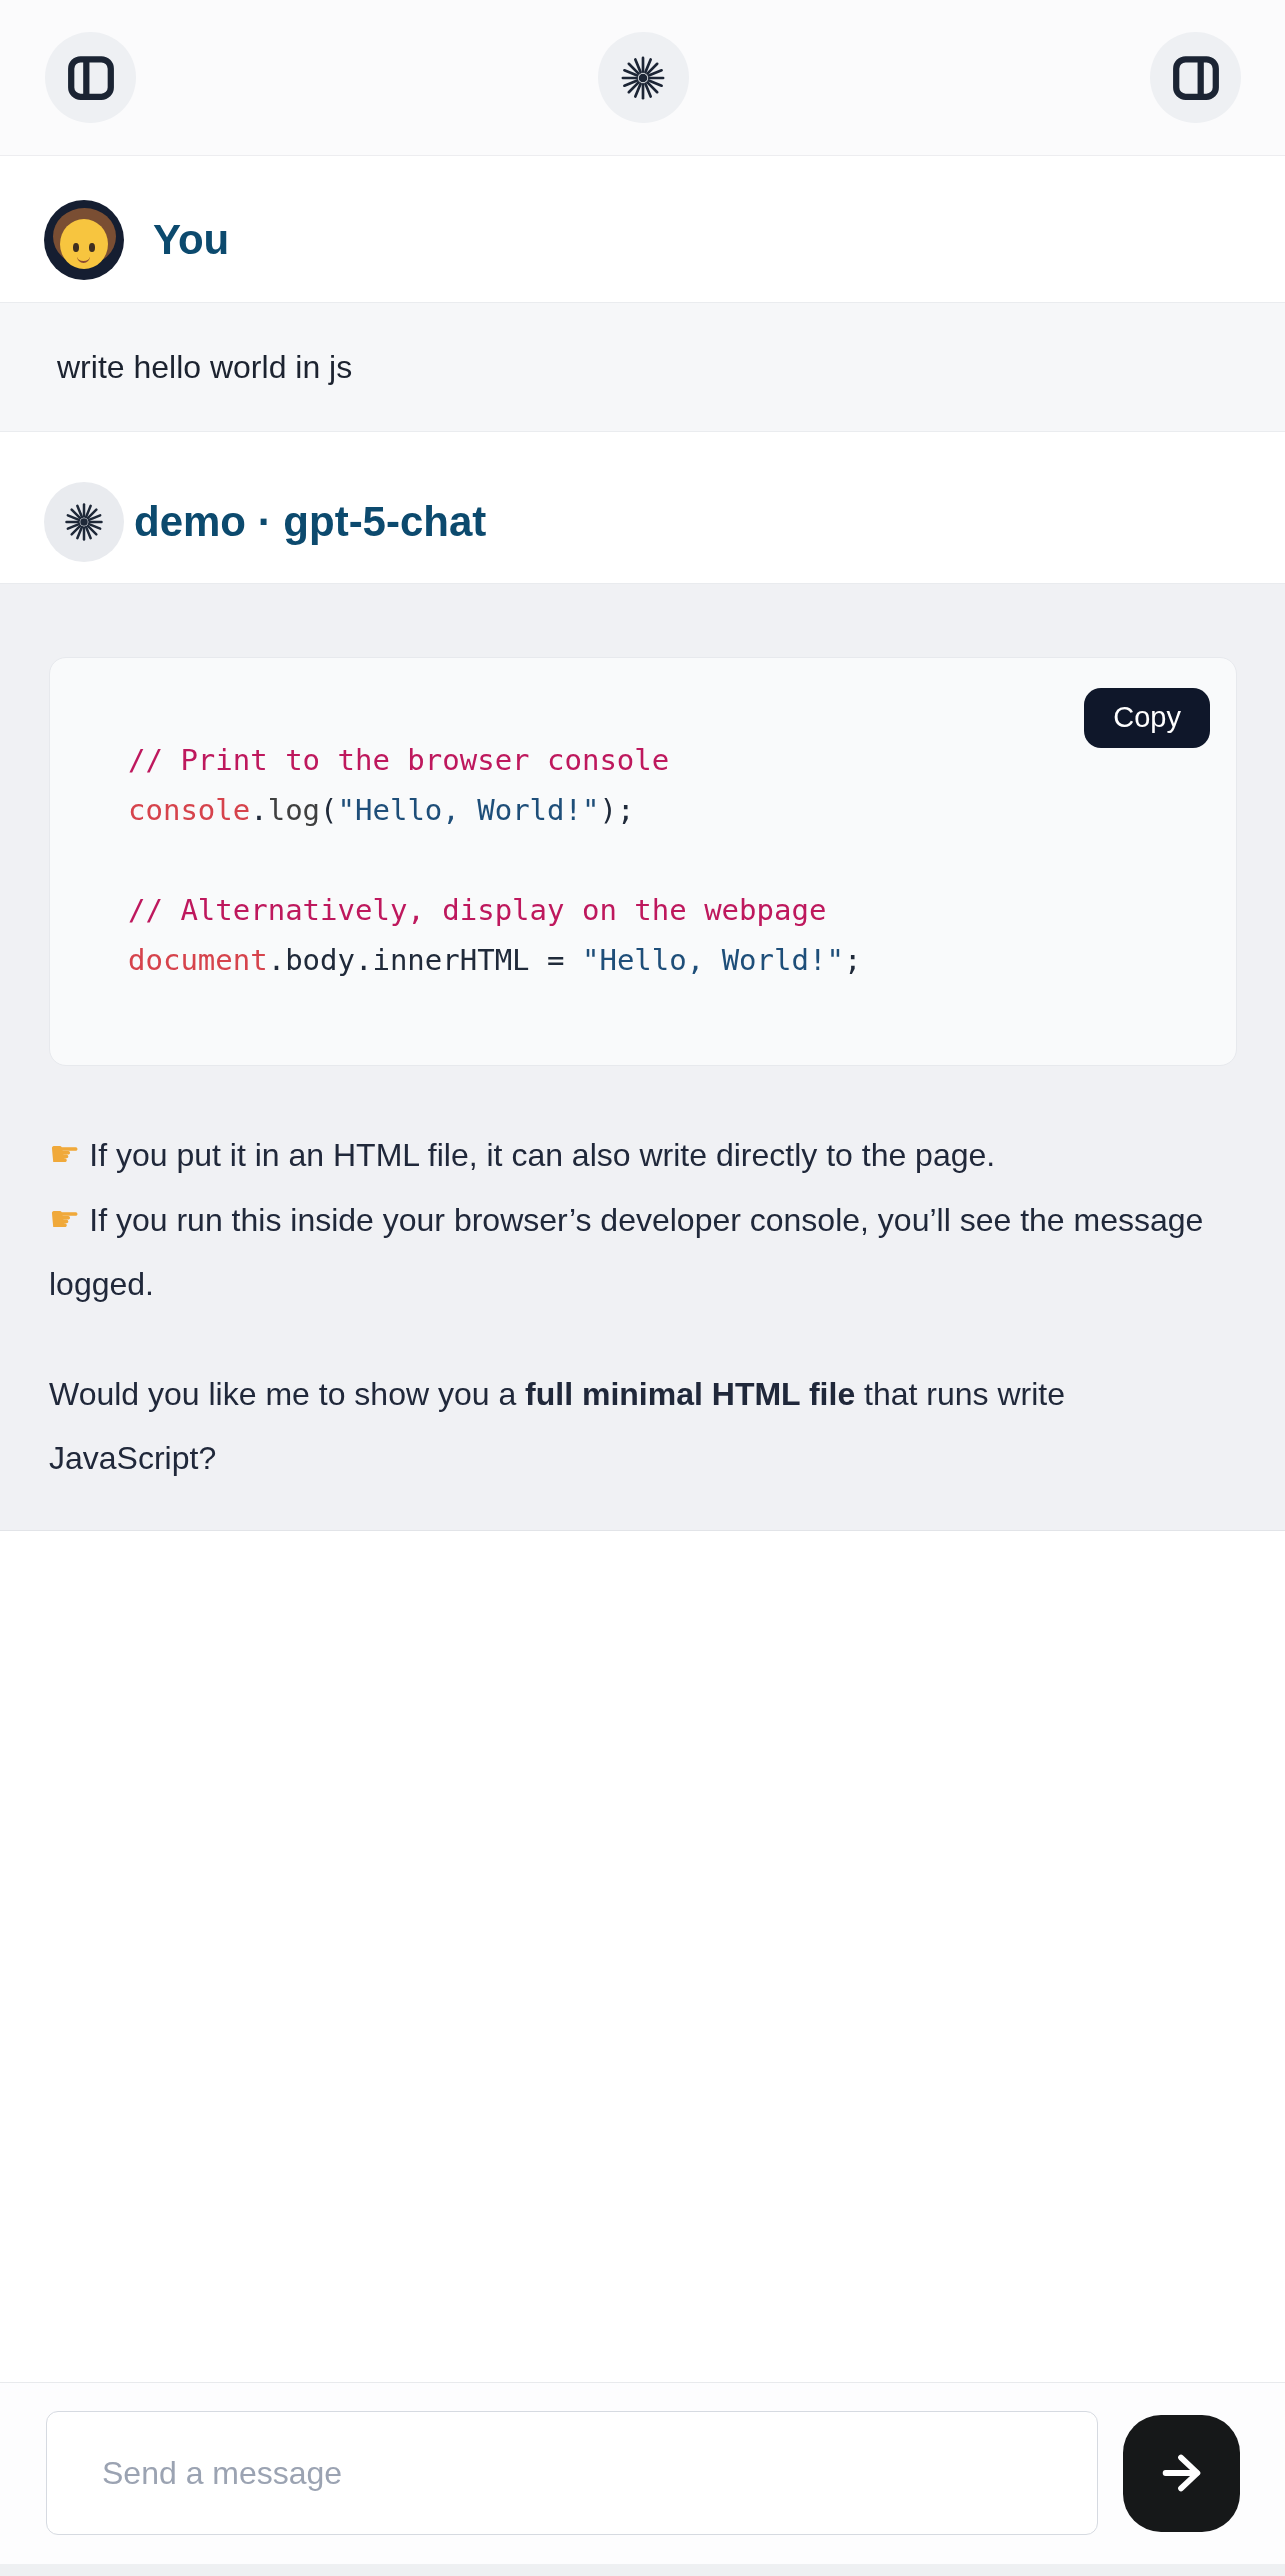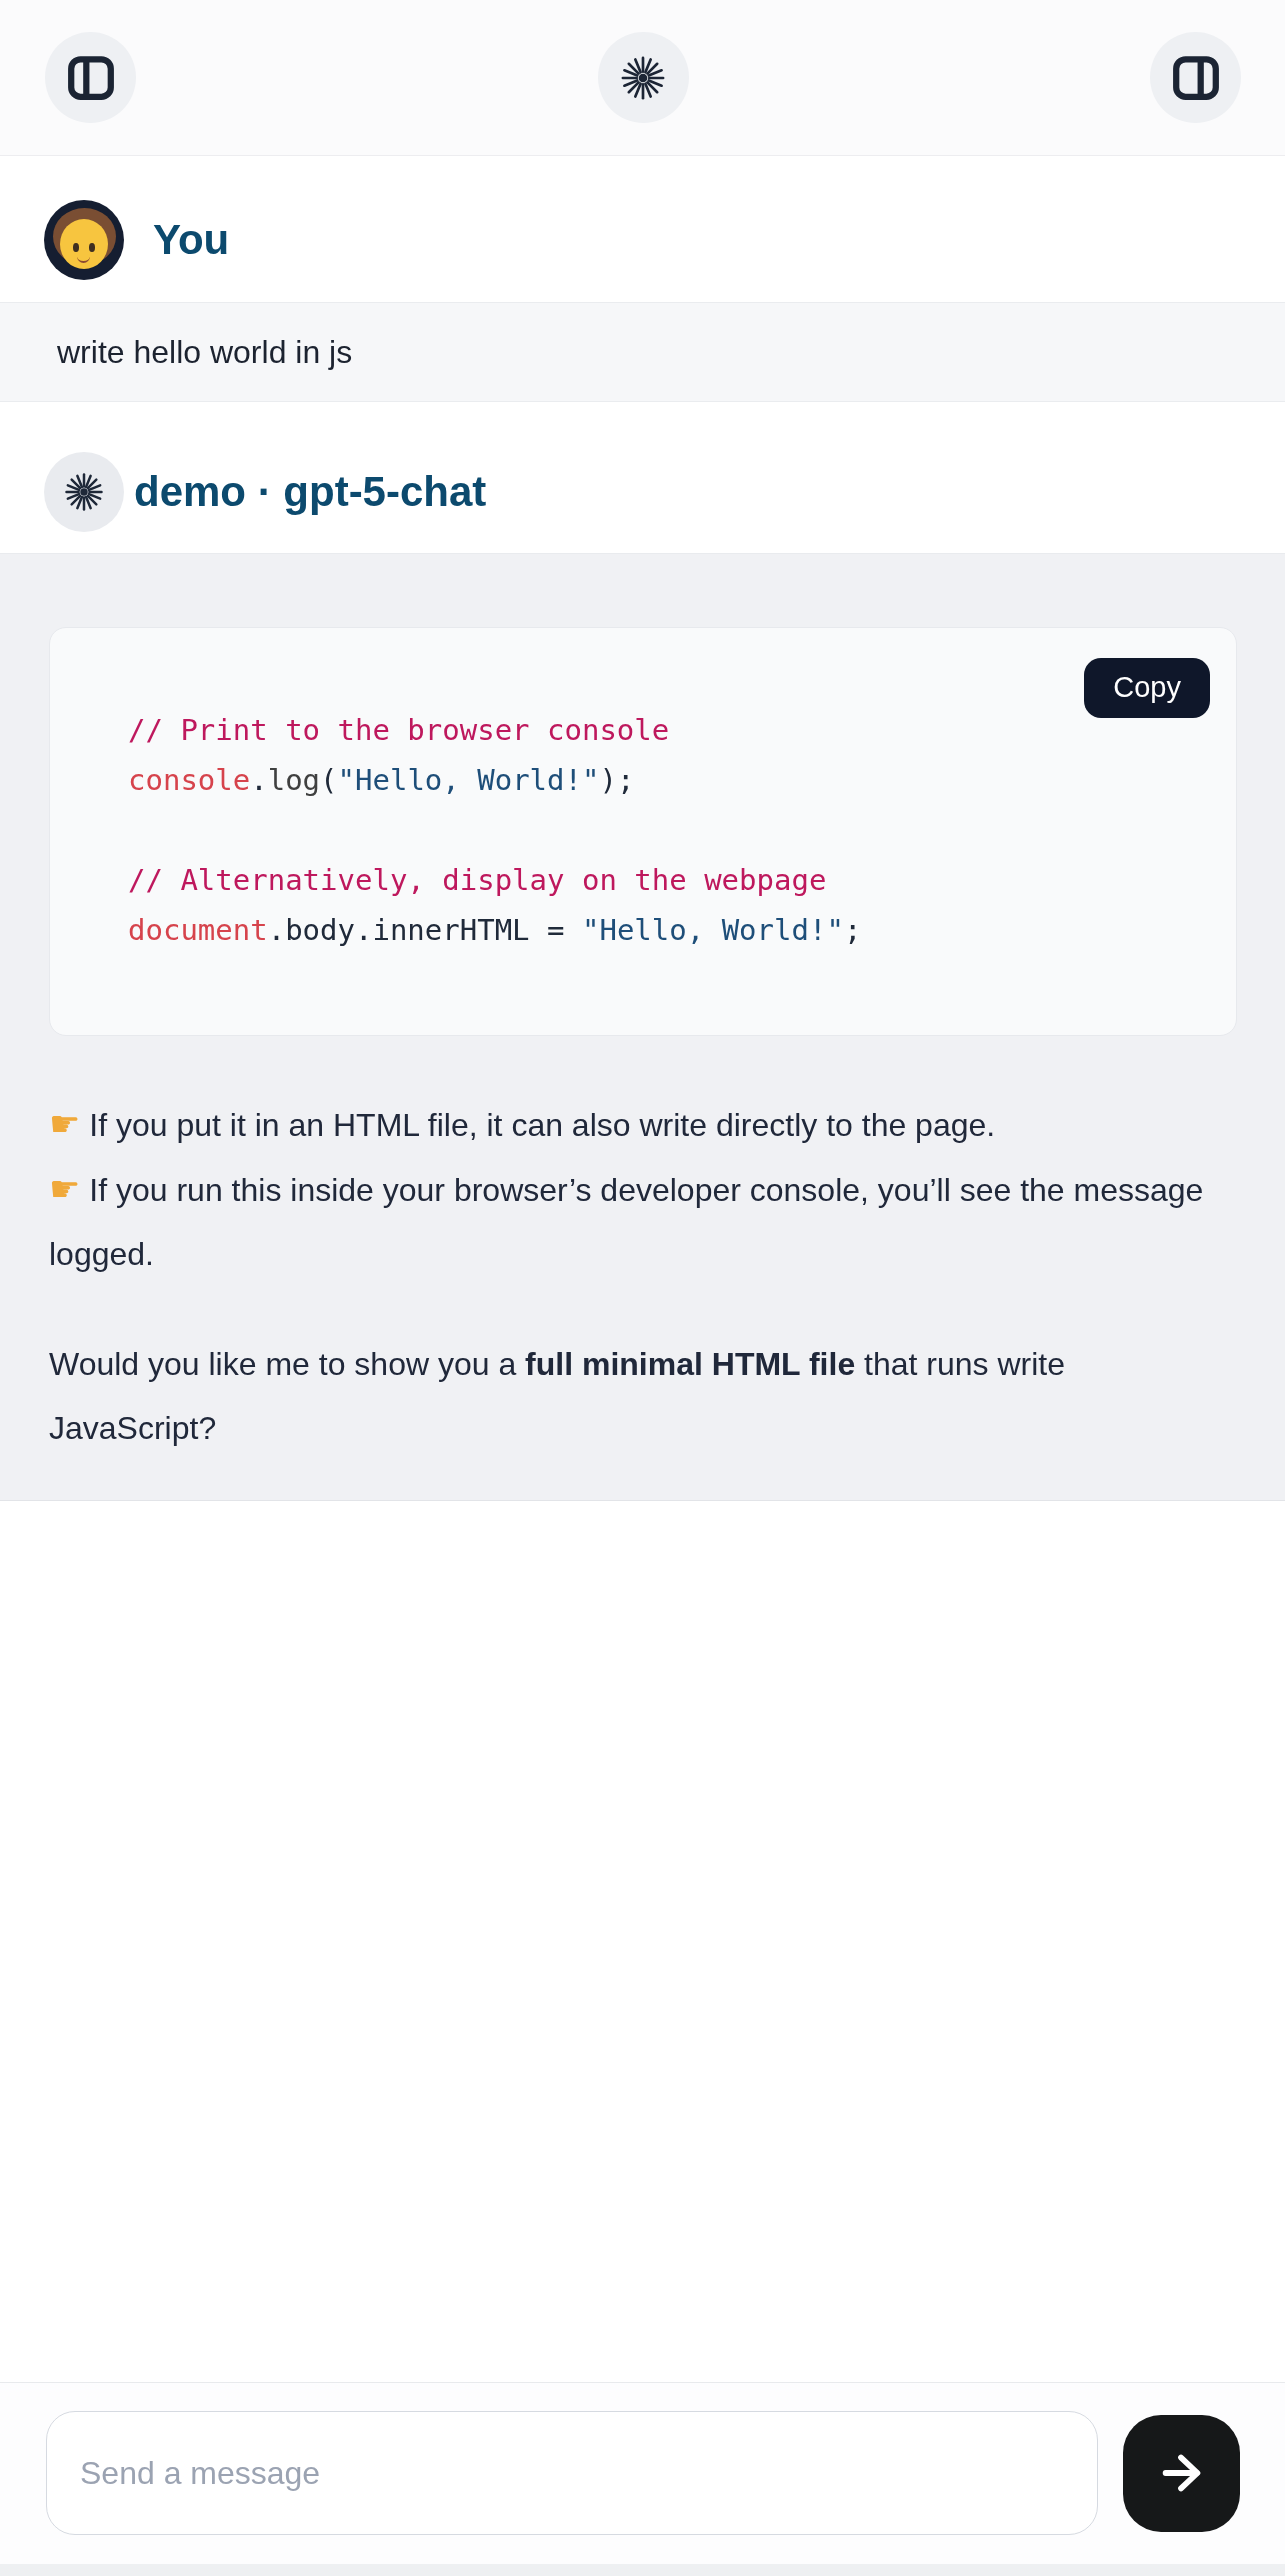--- a/index.html
+++ b/index.html
@@ -47,21 +47,21 @@
   .avatar-user .smile { position:absolute; left:33px; top:54px; width:13.4px; height:8.6px;
     border-bottom:2.9px solid #8c4a32; border-radius:0 0 11.5px 11.5px; }
 
   .avatar-asst {
     flex:none; width:80px; height:80px; border-radius:50%;
     background:#e9ebef; display:flex; align-items:center; justify-content:center;
   }
 
   
   .user-box {
-    margin-top:22px; height:100px;
+    margin-top:22px; height:130px;
     background:#f6f7f9;
     border-top:1.9px solid #eaecef; border-bottom:1.9px solid #eaecef;
     display:flex; align-items:center; padding:0 57px;
     font-size:32px; color:#1c2330;
   }
 
   
   .asst-section {
     margin-top:21px;
     background:#f0f1f4;
@@ -102,23 +102,23 @@
 
   
   .composer {
     flex:none; height:182px; background:#fdfdfe;
     border-top:1.9px solid #e8eaed;
     display:flex; align-items:center; gap:25px;
     padding:0 46px;
   }
   .chat-input {
     flex:1; height:124px;
-    border:1.9px solid #d6dae1; border-radius:29px; background:#ffffff;
+    border:1.9px solid #d6dae1; border-radius:12px; background:#ffffff;
     font-family:"Liberation Sans", sans-serif;
-    font-size:32px; color:#3a4150; padding:0 33px; outline:none;
+    font-size:32px; color:#3a4150; padding:0 55px; outline:none;
   }
   .chat-input::placeholder { color:#9ba3b2; }
   .send-btn {
     flex:none; width:117px; height:117px; border-radius:38px;
     background:#161819; border:none; cursor:pointer;
     display:flex; align-items:center; justify-content:center; padding:0;
   }
   .send-svg { width:54px; height:54px; }
 
   .home-strip { flex:none; height:12.4px; background:#eef0f2; }

